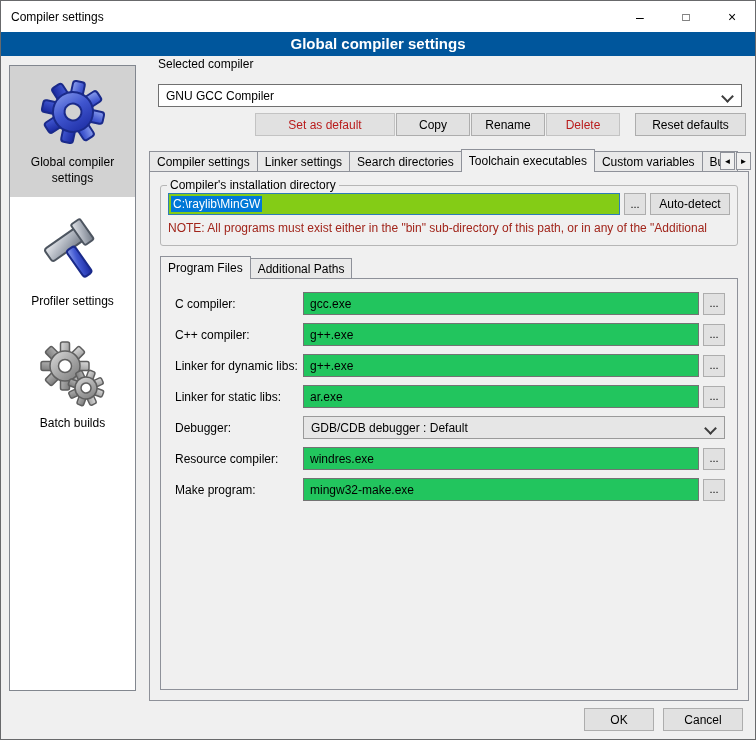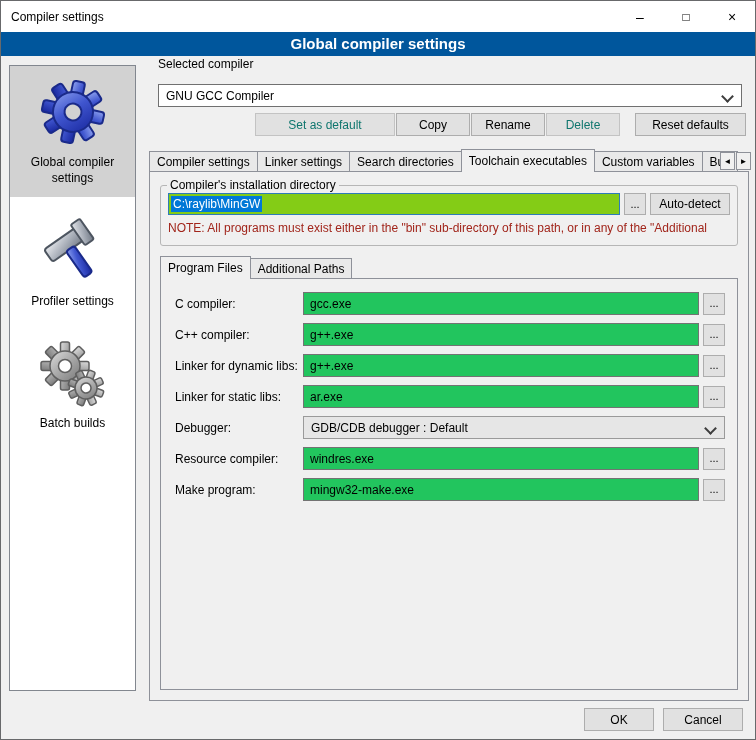--- a/index.html
+++ b/index.html
@@ -23,21 +23,21 @@
   .sidebar-item + .sidebar-item{margin-top:8px;}
   .sidebar-label{margin-top:6px;text-align:center;line-height:1.3;}
 
   
   .sel-compiler-label{position:absolute;left:157px;top:56px;}
   .combo{position:absolute;left:157px;top:83px;width:584px;height:23px;box-sizing:border-box;background:#fff;border:1px solid #707070;display:flex;align-items:center;padding:0 40px 0 7px;}
   .chev{width:7px;height:7px;border-right:2px solid #3d3d3d;border-bottom:2px solid #3d3d3d;transform:rotate(45deg);display:inline-block;}
   .combo .chev{position:absolute;right:9px;top:7px;}
 
   .btn{height:23px;box-sizing:border-box;background:#e1e1e1;border:1px solid #adadad;font-family:inherit;font-size:12px;color:#000;padding:0;}
-  .btn.disabled{color:#0f766e;border-color:#c3c3c3;}
+  .btn.disabled{color:#b91c1c;border-color:#c3c3c3;}
   .btn-row{position:absolute;left:157px;top:112px;width:588px;display:flex;justify-content:flex-end;}
   .btn-setdefault{width:140px;}
   .btn-copy,.btn-rename,.btn-delete{width:74px;margin-left:1px;}
   .btn-reset{width:111px;margin-left:15px;}
 
   
   .tabstrip{position:absolute;left:148px;top:147px;width:600px;height:24px;display:flex;align-items:flex-end;z-index:2;overflow:hidden;}
   .tab{height:20px;line-height:20px;box-sizing:border-box;padding:0 7px;background:#e9e9e9;border:1px solid #8e9199;border-bottom:none;margin-right:-1px;margin-bottom:1px;white-space:nowrap;}
   .tab.active{height:23px;line-height:23px;background:#f0f0f0;margin-bottom:0;position:relative;z-index:3;}
   .tab-arrows{position:absolute;right:4px;top:151px;display:flex;z-index:4;}

